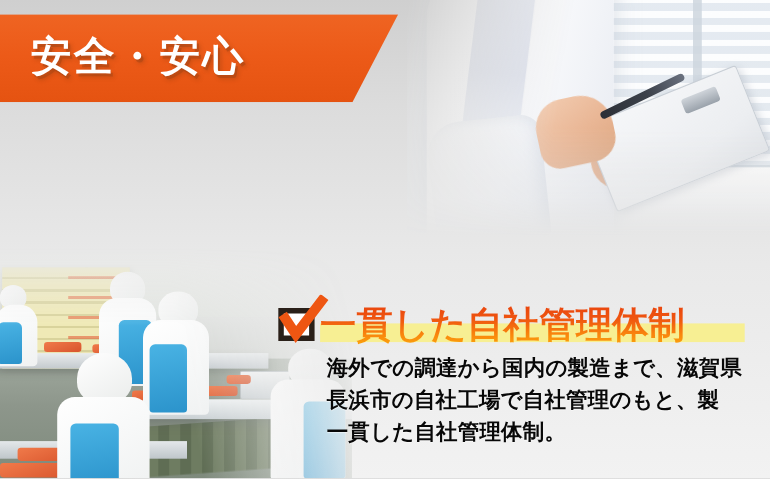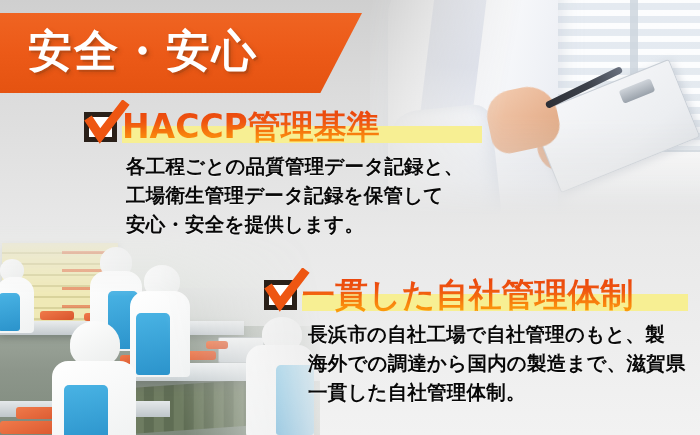--- a/index.html
+++ b/index.html
@@ -238,34 +238,34 @@
   .banner-shape {
     position:absolute; inset:0;
     background:linear-gradient(180deg,#ef6422 0%,#ec5a18 48%,#e55311 100%);
     clip-path:polygon(0 0, 100% 0, 88.5% 100%, 0 100%);
     box-shadow:0 2px 5px rgba(140,80,40,.22);
   }
   .banner-title {
     position:absolute; left:28px; top:50%;
     transform:translateY(-52%);
     color:#ffffff;
-    font-size:44px;
+    font-size:37px;
     font-weight:700;
     letter-spacing:2px;
     white-space:nowrap;
     text-shadow:
       2px 2px 0 rgba(150,66,20,.38),
       3px 3px 4px rgba(120,52,14,.30);
     font-family:"DejaVu Sans","Liberation Sans",sans-serif;
   }
 
   
   .block { position:absolute; }
   .block.one { left:84px;  top:100px; width:400px; }
-  .block.two { left:264px; top:268px; width:430px; }
+  .block.two { left:253px; top:268px; width:430px; }
 
   .head-row {
     position:relative;
     display:flex;
     align-items:flex-end;
     height:44px;
   }
   
   .checkbox-icon {
     position:relative;
@@ -388,53 +388,34 @@
       <div class="w-body"></div>
       <div class="w-apron"></div>
     </div>
   </div>
 
   <div class="banner-wrap">
     <div class="banner-shape"></div>
     <div class="banner-title">安全・安心</div>
   </div>
 
-  <div class="block one">
-    <div class="head-row">
-      <span class="checkbox-icon">
-        <span class="cb-box"></span>
-        <svg class="cb-tick" viewBox="0 0 48 46">
-          <path d="M6 18 L18 36 L44 2" fill="none" stroke="#ee5612" stroke-width="9" stroke-linecap="butt" stroke-linejoin="miter"></path>
-        </svg>
-      </span>
-      <span class="head-text-wrap">
-        <span class="marker-band"></span>
-        <span class="head-text">HACCP管理基準</span>
-      </span>
-    </div>
-    <div class="body-text">
-      <div>各工程ごとの品質管理データ記録と、</div>
-      <div>工場衛生管理データ記録を保管して</div>
-      <div>安心・安全を提供します。</div>
-    </div>
-  </div>
 
   <div class="block two">
     <div class="head-row">
       <span class="checkbox-icon">
         <span class="cb-box"></span>
         <svg class="cb-tick" viewBox="0 0 48 46">
           <path d="M6 18 L18 36 L44 2" fill="none" stroke="#ee5612" stroke-width="9" stroke-linecap="butt" stroke-linejoin="miter"></path>
         </svg>
       </span>
       <span class="head-text-wrap">
         <span class="marker-band"></span>
         <span class="head-text">一貫した自社管理体制</span>
       </span>
     </div>
     <div class="body-text">
+      <div>海外での調達から国内の製造まで、滋賀県</div>
       <div>長浜市の自社工場で自社管理のもと、製</div>
-      <div>海外での調達から国内の製造まで、滋賀県</div>
       <div>一貫した自社管理体制。</div>
     </div>
   </div>
 
 </div>
 
 </body></html>

